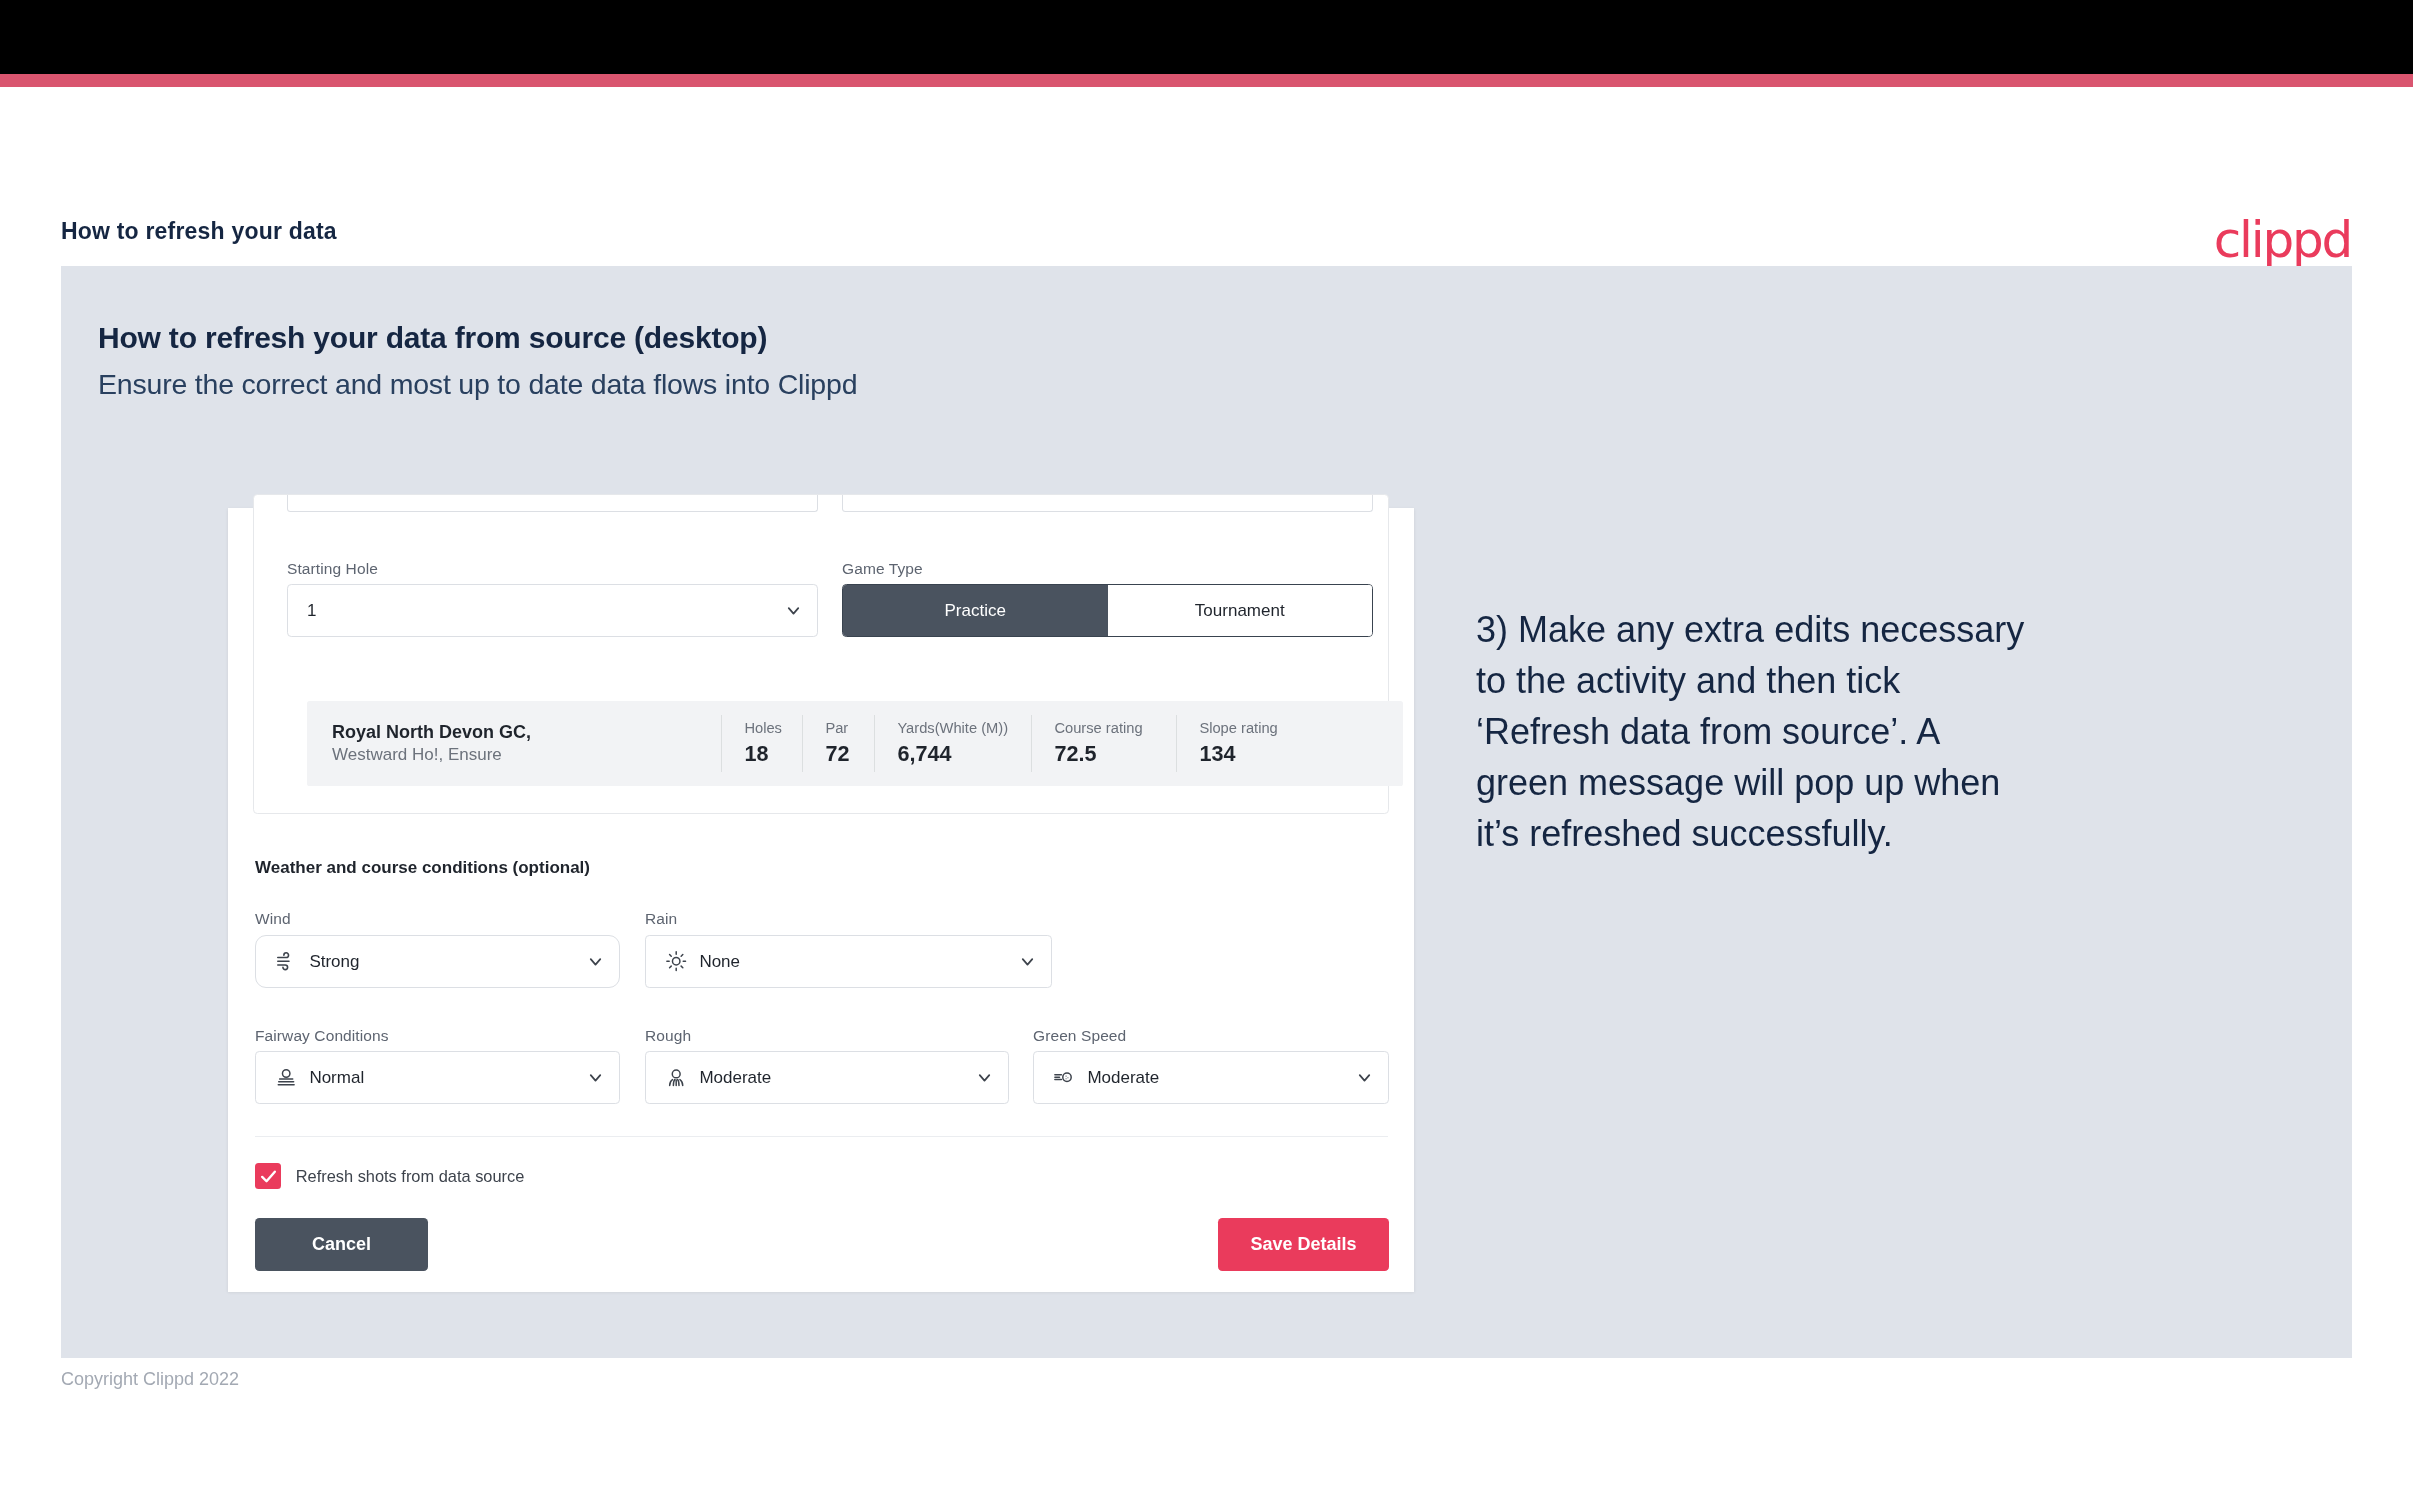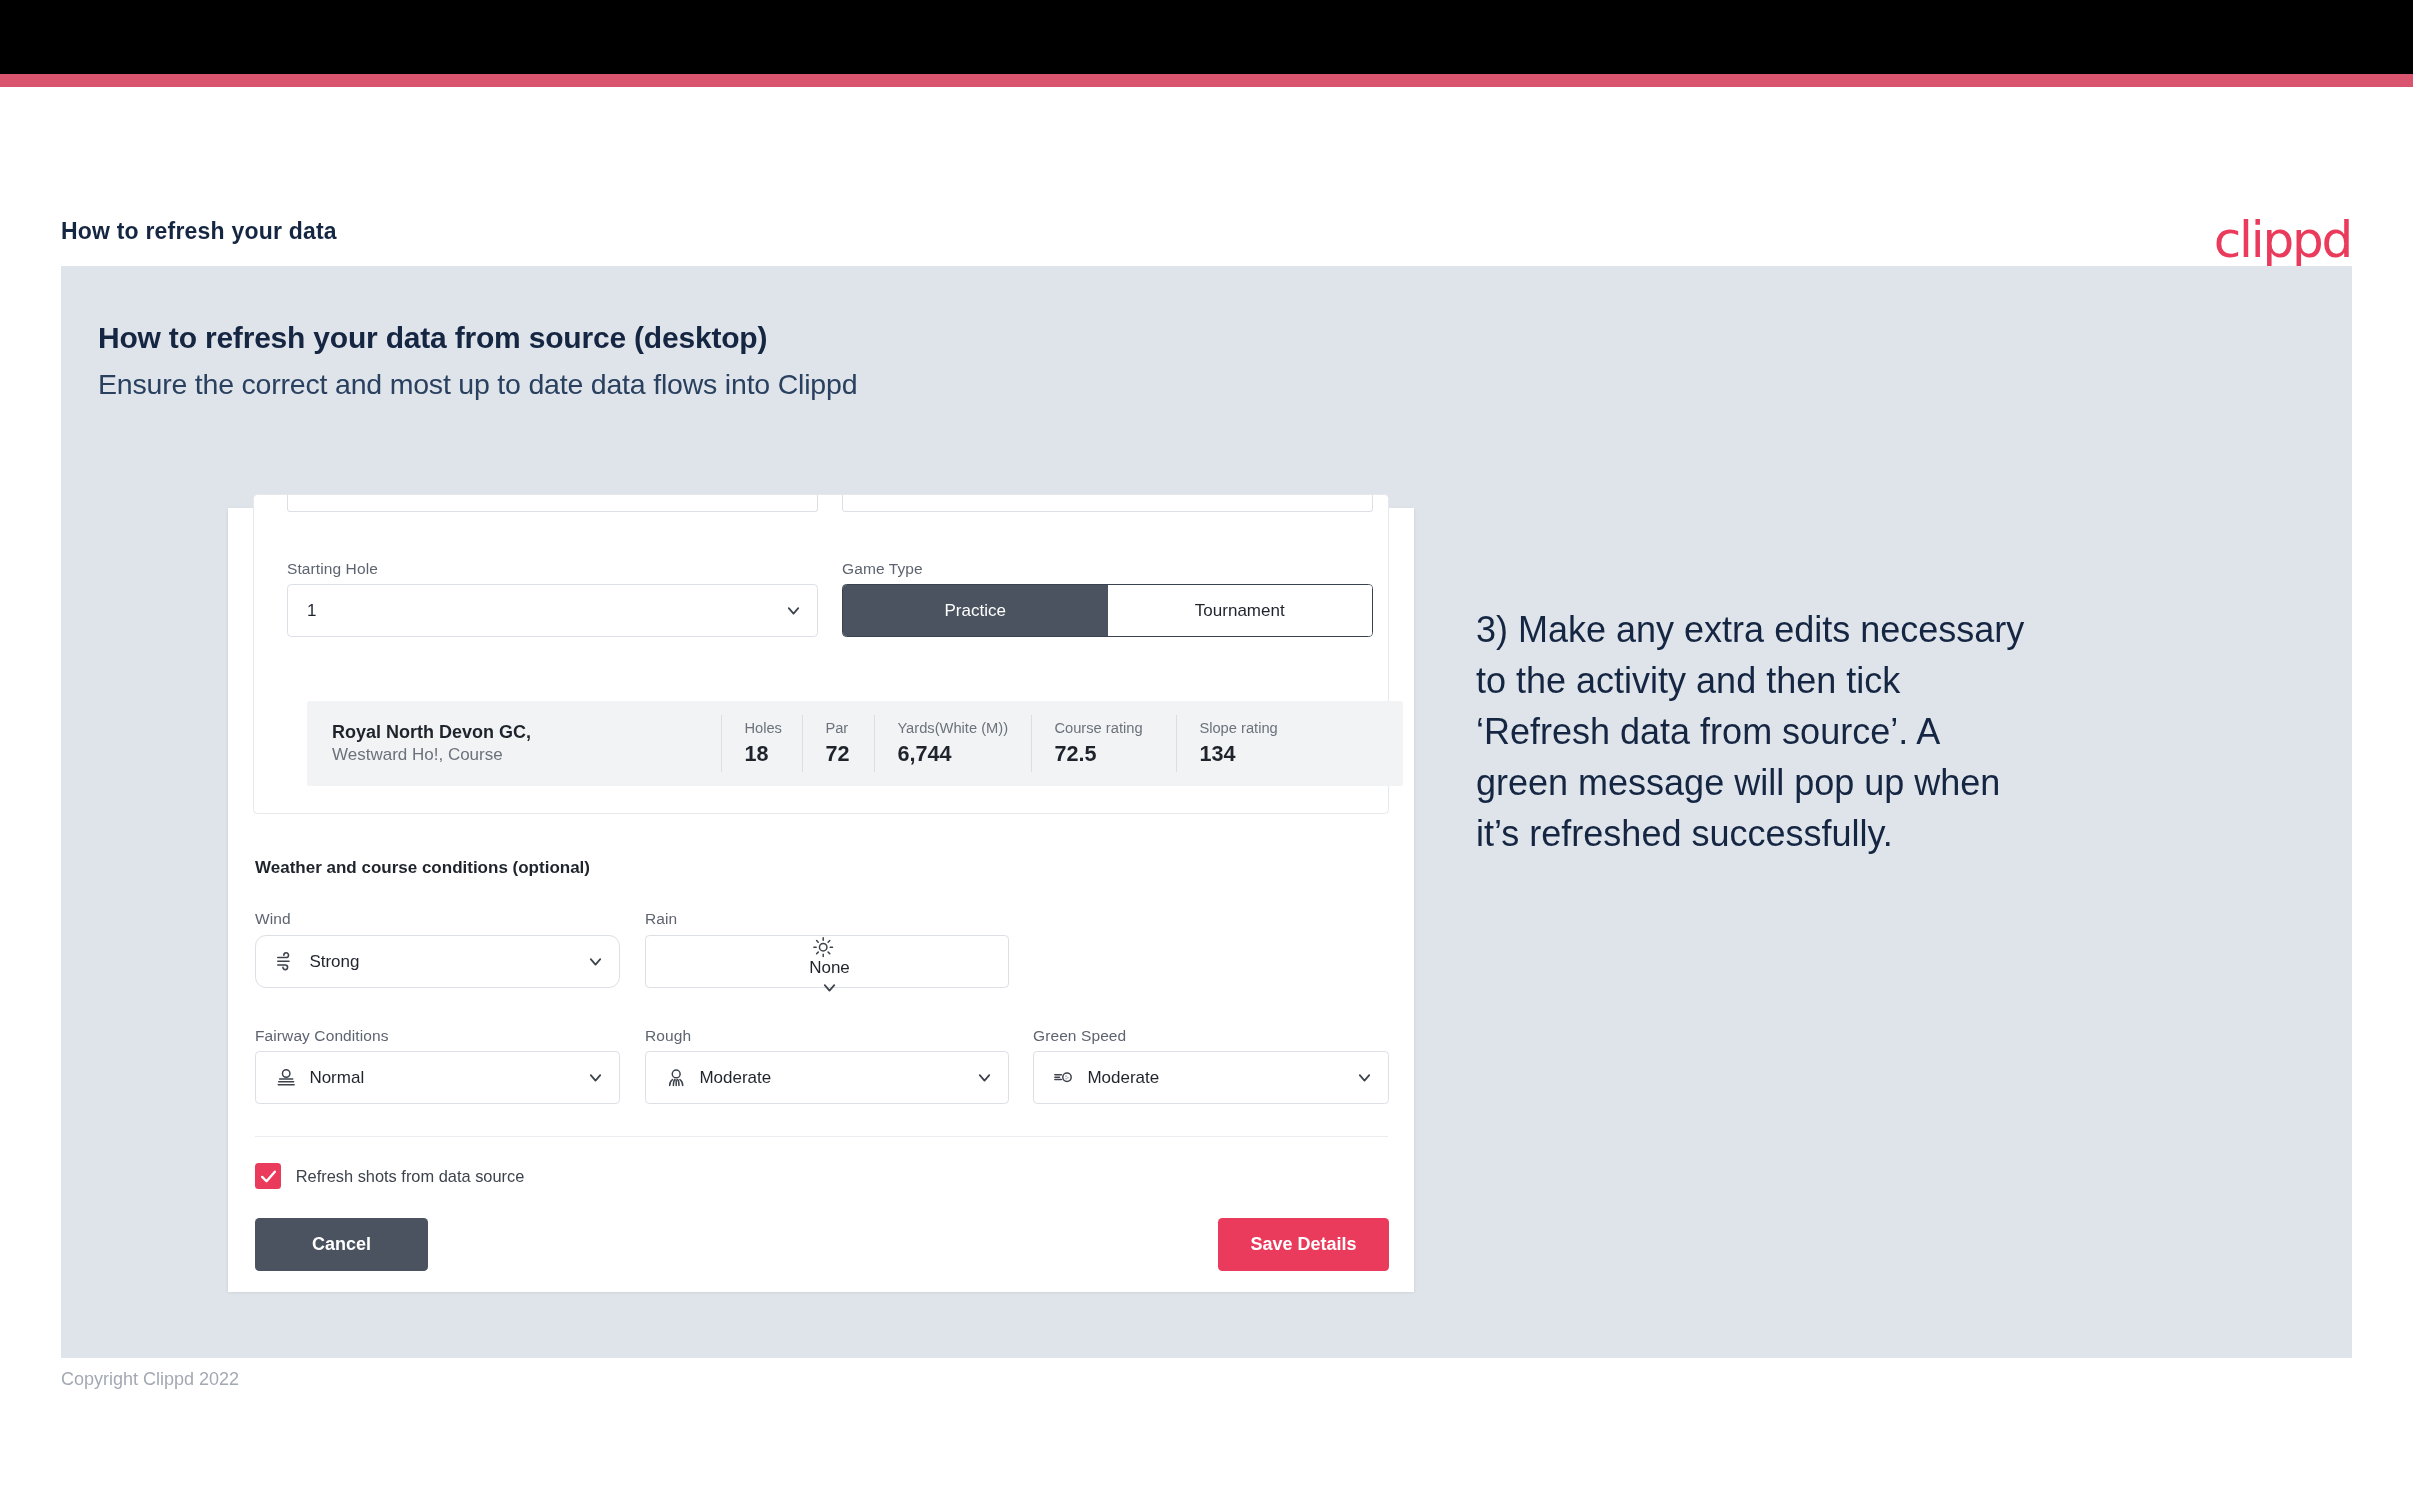--- a/index.html
+++ b/index.html
@@ -262,21 +262,21 @@
 
       <div class="field-label" style="left:588px; top:65px;">Game Type</div>
       <div class="toggle" style="left:588px; top:89px; width:531px;">
         <div class="toggle-seg active">Practice</div>
         <div class="toggle-seg idle">Tournament</div>
       </div>
 
       <div class="course-strip">
         <div class="course-name-wrap">
           <div class="course-name">Royal North Devon GC,</div>
-          <div class="course-loc">Westward Ho!, Course</div>
+          <div class="course-loc">Westward Ho!, Ensure</div>
         </div>
         <div class="stat" style="width:81px;">
           <div class="stat-label">Holes</div>
           <div class="stat-value">18</div>
         </div>
         <div class="stat" style="width:72px;">
           <div class="stat-label">Par</div>
           <div class="stat-value">72</div>
         </div>
         <div class="stat" style="width:157px;">
@@ -308,21 +308,21 @@
     </span>
     <span class="select-value">Strong</span>
     <span class="chev">
       <svg viewBox="0 0 24 24" width="19" height="19" fill="none" stroke="#3d434c" stroke-width="2.2" stroke-linecap="round" stroke-linejoin="round">
           <polyline points="6 9 12 16 18 9"></polyline>
         </svg>
     </span>
   </div>
 
   <div class="field-label" style="left:645px; top:910px;">Rain</div>
-  <div class="select-box" style="left:645px; top:935px; width:364px;flex-direction:column;">
+  <div class="select-box" style="left:645px; top:935px; width:407px;">
     <span class="icon-s">
       <svg viewBox="0 0 24 24" width="22.4" height="22.4" fill="none" stroke="#3d434c" stroke-width="1.6" stroke-linecap="round">
           <circle cx="12" cy="12" r="4"></circle>
           <path d="M12 2v2.5M12 19.5V22M2 12h2.5M19.5 12H22M4.9 4.9l1.8 1.8M17.3 17.3l1.8 1.8M19.1 4.9l-1.8 1.8M6.7 17.3l-1.8 1.8"></path>
         </svg>
     </span>
     <span class="select-value">None</span>
     <span class="chev">
       <svg viewBox="0 0 24 24" width="19" height="19" fill="none" stroke="#3d434c" stroke-width="2.2" stroke-linecap="round" stroke-linejoin="round">
           <polyline points="6 9 12 16 18 9"></polyline>

